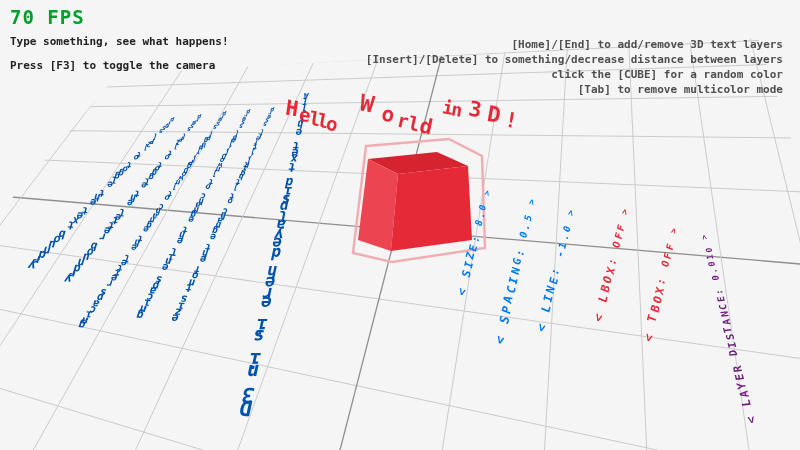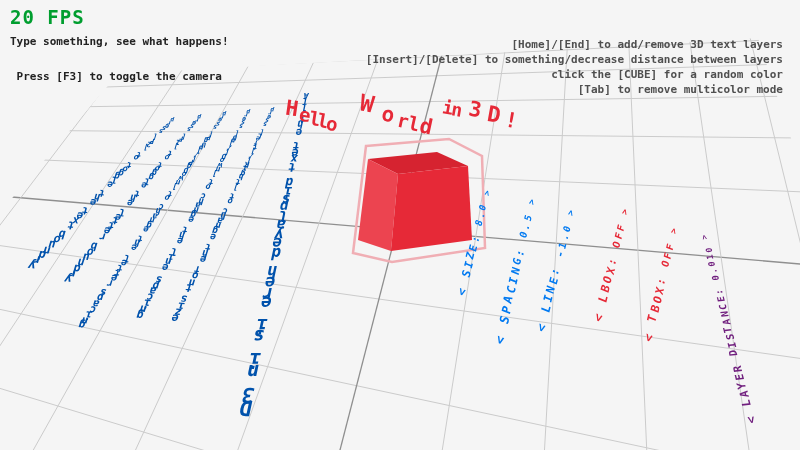--- a/index.html
+++ b/index.html
@@ -2,21 +2,21 @@
 <html><head>
 <meta charset="utf-8">
 <style>
   html,body{margin:0;padding:0;background:#e8e8e8;}
   #app{position:relative;width:800px;height:450px;background:#f5f5f5;overflow:hidden;
        font-family:"DejaVu Sans Mono","Liberation Mono",monospace;cursor:default;}
   #gridsvg{position:absolute;left:0;top:0;z-index:1;}
   .hud{position:absolute;z-index:30;font-weight:700;white-space:pre;}
   #fps{left:10px;top:6px;font-size:19px;letter-spacing:1px;color:#009e2f;}
   #help-left{left:10px;top:34px;font-size:11px;line-height:15px;color:#222222;}
-  #help-left div:last-child{margin-top:20px;text-align:center;}
+  #help-left div:last-child{margin-top:9px;}
   #hud-right{right:17px;top:7px;text-align:right;font-size:11px;line-height:15px;}
   #stats{color:#00752c;}
   #help-right{color:#4f4f4f;}
   .gchar{position:absolute;z-index:10;font-weight:700;line-height:1;
          transform-origin:50% 50%;white-space:pre;}
   .gtext{position:absolute;left:0;top:0;z-index:10;}
   #hello{position:absolute;left:0;top:0;z-index:20;}
 </style>
 </head>
 <body>
@@ -385,19 +385,19 @@
         <span class="gchar" style="left: 719.124px; top: 292.154px; font-size: 9.33333px; color: rgb(112, 31, 126); transform: translate(-50%, -50%) rotate(-104deg) skewX(-8deg);">:</span>
         <span class="gchar" style="left: 715.561px; top: 277.861px; font-size: 9px; color: rgb(112, 31, 126); transform: translate(-50%, -50%) rotate(-104deg) skewX(-8deg);">0</span>
         <span class="gchar" style="left: 713.814px; top: 270.856px; font-size: 8.83333px; color: rgb(112, 31, 126); transform: translate(-50%, -50%) rotate(-104deg) skewX(-8deg);">.</span>
         <span class="gchar" style="left: 712.091px; top: 263.944px; font-size: 8.66667px; color: rgb(112, 31, 126); transform: translate(-50%, -50%) rotate(-104deg) skewX(-8deg);">0</span>
         <span class="gchar" style="left: 710.391px; top: 257.126px; font-size: 8.5px; color: rgb(112, 31, 126); transform: translate(-50%, -50%) rotate(-104deg) skewX(-8deg);">1</span>
         <span class="gchar" style="left: 708.714px; top: 250.402px; font-size: 8.33333px; color: rgb(112, 31, 126); transform: translate(-50%, -50%) rotate(-104deg) skewX(-8deg);">0</span>
         <span class="gchar" style="left: 705.432px; top: 237.235px; font-size: 8px; color: rgb(112, 31, 126); transform: translate(-50%, -50%) rotate(-104deg) skewX(-8deg);">&gt;</span>
       </div>
     </div>
 
-  <div id="fps" class="hud">20 FPS</div>
+  <div id="fps" class="hud">70 FPS</div>
   <div id="help-left" class="hud"><div>Type something, see what happens!</div><div>Press [F3] to toggle the camera</div></div>
   <div id="hud-right" class="hud">
     <div id="help-right"><div>[Home]/[End] to add/remove 3D text layers</div><div>[Insert]/[Delete] to something/decrease distance between layers</div><div>click the [CUBE] for a random color</div><div>[Tab] to remove multicolor mode</div></div>
   </div>
 
 </div>
 
 </body></html>

